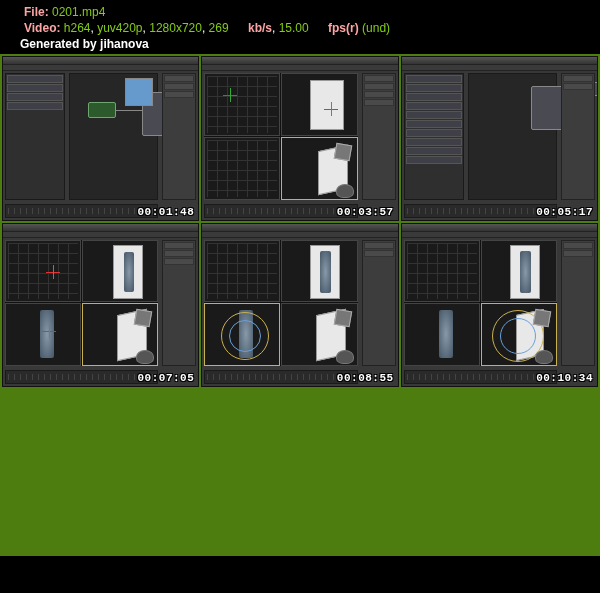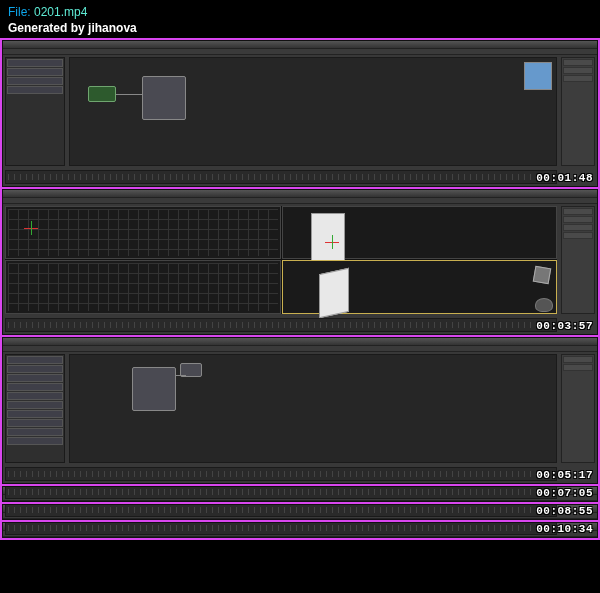--- a/index.html
+++ b/index.html
@@ -12,32 +12,32 @@
   }
   .header {
     padding: 4px 8px 2px 8px;
     background: #000;
   }
   .header-line {
     font-size: 12px;
     line-height: 16px;
     color: #fff;
   }
-  .header-line .label { color: #0ea5e9; font-weight: normal; }
-  .header-line .val { color: #5eead4; }
-  .gen { color: #ffffff; font-weight: bold; }
+  .header-line .label { color: #fca5a5; font-weight: bold; margin-left: 16px; }
+  .header-line .val { color: #84cc16; }
+  .gen { color: #ffffff; font-weight: bold; margin-left: 12px; }
   .grid {
     display: grid;
-    grid-template-columns: 1fr;
+    grid-template-columns: 1fr 1fr 1fr;
     grid-template-rows: repeat(3, 1fr);
     gap: 2px;
     padding: 2px;
     width: 100%;
     height: 502px;
-    background: #d946ef;
+    background: #4d7c0f;
   }
   .thumb {
     position: relative;
     background: #2a2a2a;
     border: 1px solid #111;
     overflow: hidden;
   }
   .titlebar {
     height: 8px;
     background: linear-gradient(#555, #333);
@@ -191,20 +191,31 @@
   }
 </style>
 </head>
 <body>
 
 <div class="header">
   <div class="header-line">
     <span class="label">File:</span>
     <span class="val">0201.mp4</span>
   </div>
+  <div class="header-line">
+    <span class="label">Video:</span>
+    <span class="val">h264</span>,
+    <span class="val">yuv420p</span>,
+    <span class="val">1280x720</span>,
+    <span class="val">269</span>
+    <span class="label">kb/s</span>,
+    <span class="val">15.00</span>
+    <span class="label">fps(r)</span>
+    <span class="val">(und)</span>
+  </div>
   <div class="header-line gen">
     <span>Generated by</span>
     <span>jihanova</span>
   </div>
 </div>
 
 <div class="grid">
 
   <div class="thumb">
     <div class="titlebar"></div>

